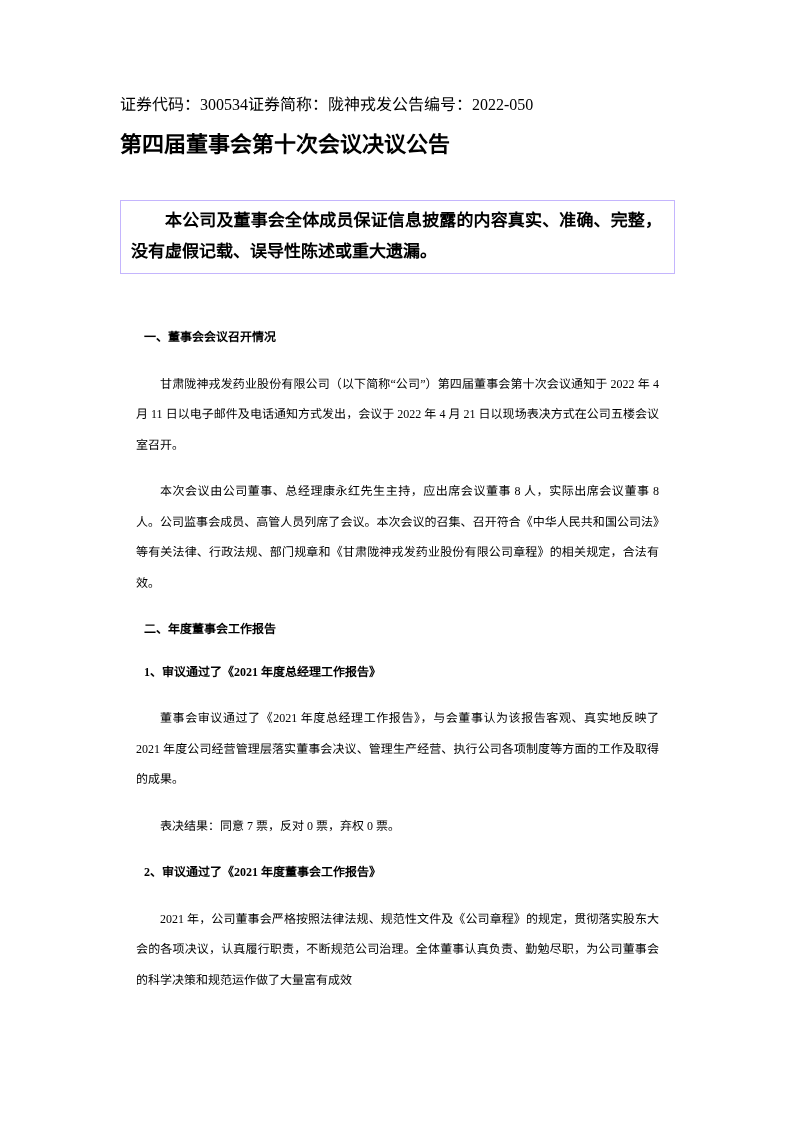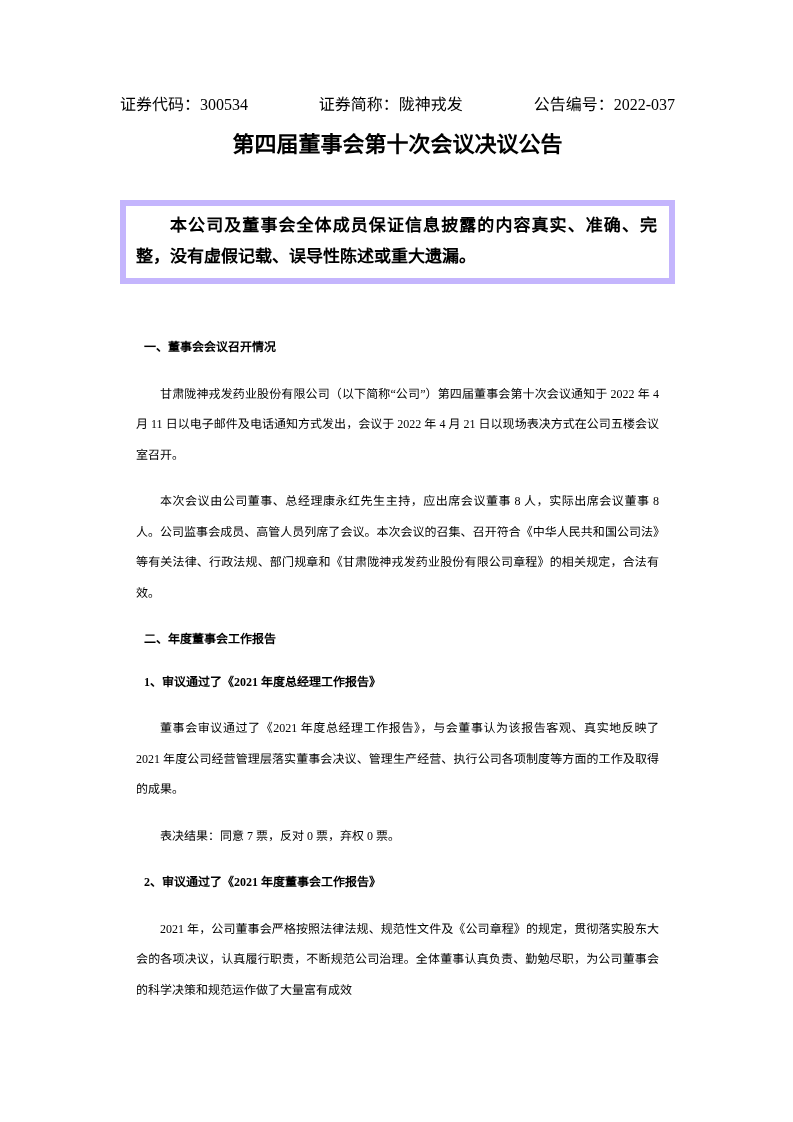--- a/index.html
+++ b/index.html
@@ -17,45 +17,44 @@
   .page {
     box-sizing: border-box;
     width: 793px;
     height: 1122px;
     padding: 95px 118px 0 120px;
     background: #ffffff;
   }
   
   .doc-header {
     display: flex;
-    justify-content: space-between;
     align-items: baseline;
     font-size: 16px;
     line-height: 20px;
     white-space: nowrap;
   }
   
   .title-line-1 {
     margin: 28px 0 0 0;
     text-align: center;
     font-weight: bold;
     font-size: 22px;
     line-height: 30px;
   }
   .title-line-2 {
     margin: 15px 0 0 0;
-    text-align: center;
+    text-align: left;
     font-weight: bold;
     font-size: 22px;
     line-height: 30px;
   }
   
   .notice-box {
     margin-top: 40px;
-    border: 6px solid #c4b5fd;
+    border: 1px solid #c4b5fd;
     padding: 4px 12px 6px 10px;
     font-weight: bold;
     font-size: 17px;
     line-height: 31px;
     text-align: justify;
     text-indent: 2em;
   }
   
   .doc-body {
     margin-top: 48px;
@@ -82,21 +81,21 @@
   }
 </style>
 </head>
 <body>
 
 <div class="page">
 
   <div class="doc-header">
     <span>证券代码：300534</span>
     <span>证券简称：陇神戎发</span>
-    <span>公告编号：2022-037</span>
+    <span>公告编号：2022-050</span>
   </div>
 
   <h1 class="title-line-2">第四届董事会第十次会议决议公告</h1>
 
   <div class="notice-box">
     <span>本公司及董事会全体成员保证信息披露的内容真实、准确、完整，没有虚假记载、误导性陈述或重大遗漏。</span>
   </div>
 
   <div class="doc-body">
     <p class="block-heading">一、董事会会议召开情况</p>

